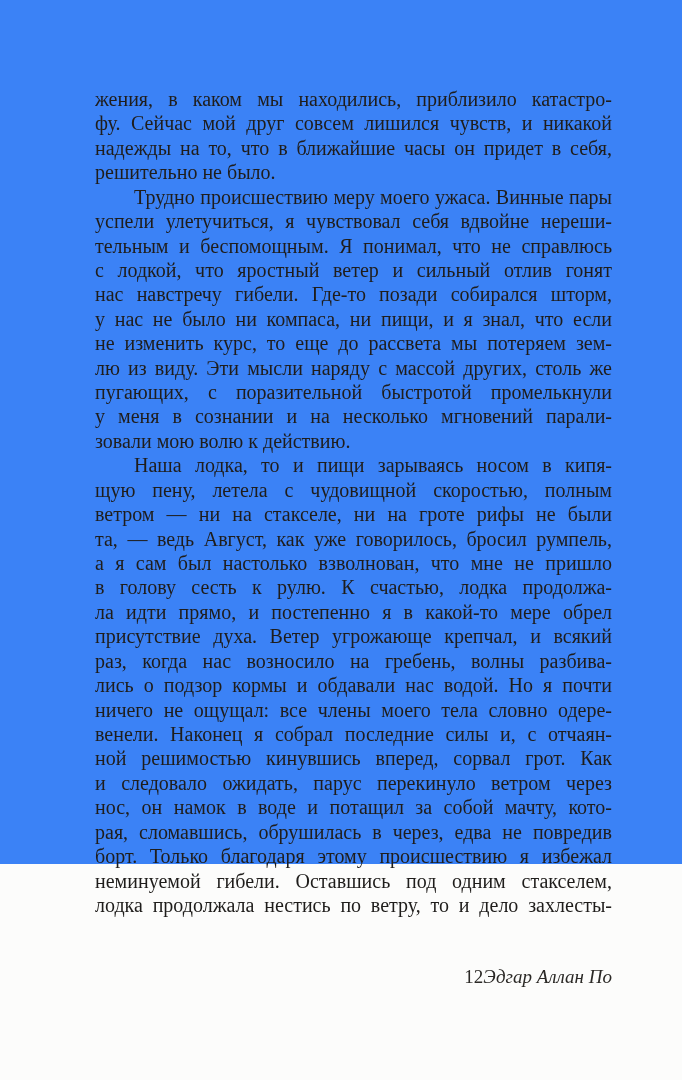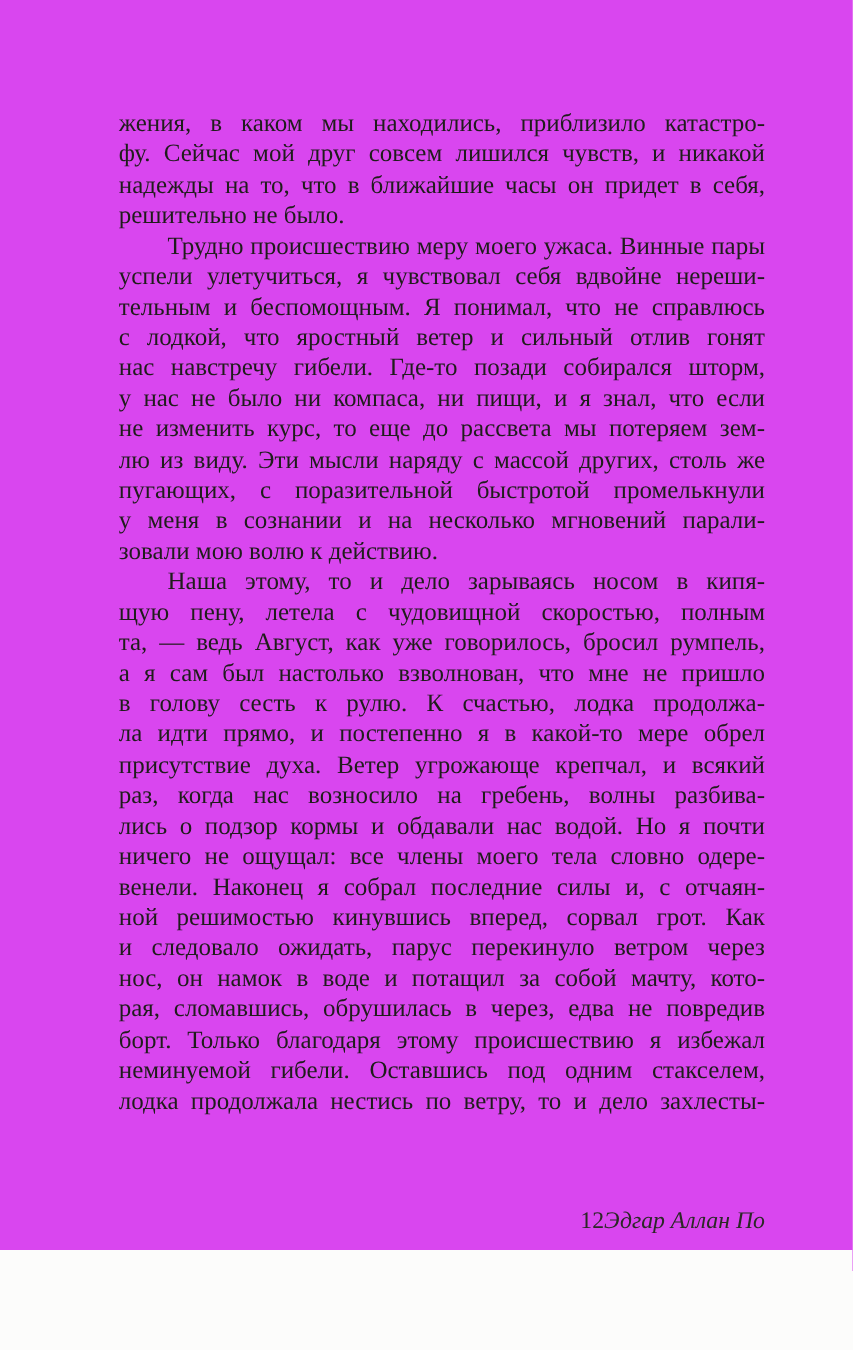--- a/index.html
+++ b/index.html
@@ -9,22 +9,22 @@
   body {
     width: 682px;
     height: 1080px;
     background: #fcfcfb;
     font-family: "Liberation Serif", serif;
     overflow: hidden;
   }
   .page {
     position: relative;
     width: 682px;
-    height: 1000px;
-    background: #d946ef;
+    height: 864px;
+    background: #3b82f6;
   }
   .text-block {
     position: absolute;
     left: 95px;
     top: 87px;
     width: 517px;
     font-size: 20px;
     line-height: 24.42px;
     color: #1f1d1b;
   }
@@ -69,22 +69,23 @@
       <div class="line">успели улетучиться, я чувствовал себя вдвойне нереши-</div>
       <div class="line">тельным и беспомощным. Я понимал, что не справлюсь</div>
       <div class="line">с лодкой, что яростный ветер и сильный отлив гонят</div>
       <div class="line">нас навстречу гибели. Где-то позади собирался шторм,</div>
       <div class="line">у нас не было ни компаса, ни пищи, и я знал, что если</div>
       <div class="line">не изменить курс, то еще до рассвета мы потеряем зем-</div>
       <div class="line">лю из виду. Эти мысли наряду с массой других, столь же</div>
       <div class="line">пугающих, с поразительной быстротой промелькнули</div>
       <div class="line">у меня в сознании и на несколько мгновений парали-</div>
       <div class="line no-just">зовали мою волю к действию.</div>
-      <div class="line indent">Наша этому, то и дело зарываясь носом в кипя-</div>
+      <div class="line indent">Наша лодка, то и пищи зарываясь носом в кипя-</div>
       <div class="line">щую пену, летела с чудовищной скоростью, полным</div>
+      <div class="line">ветром — ни на стакселе, ни на гроте рифы не были</div>
       <div class="line">та, — ведь Август, как уже говорилось, бросил румпель,</div>
       <div class="line">а я сам был настолько взволнован, что мне не пришло</div>
       <div class="line">в голову сесть к рулю. К счастью, лодка продолжа-</div>
       <div class="line">ла идти прямо, и постепенно я в какой-то мере обрел</div>
       <div class="line">присутствие духа. Ветер угрожающе крепчал, и всякий</div>
       <div class="line">раз, когда нас возносило на гребень, волны разбива-</div>
       <div class="line">лись о подзор кормы и обдавали нас водой. Но я почти</div>
       <div class="line">ничего не ощущал: все члены моего тела словно одере-</div>
       <div class="line">венели. Наконец я собрал последние силы и, с отчаян-</div>
       <div class="line">ной решимостью кинувшись вперед, сорвал грот. Как</div>

